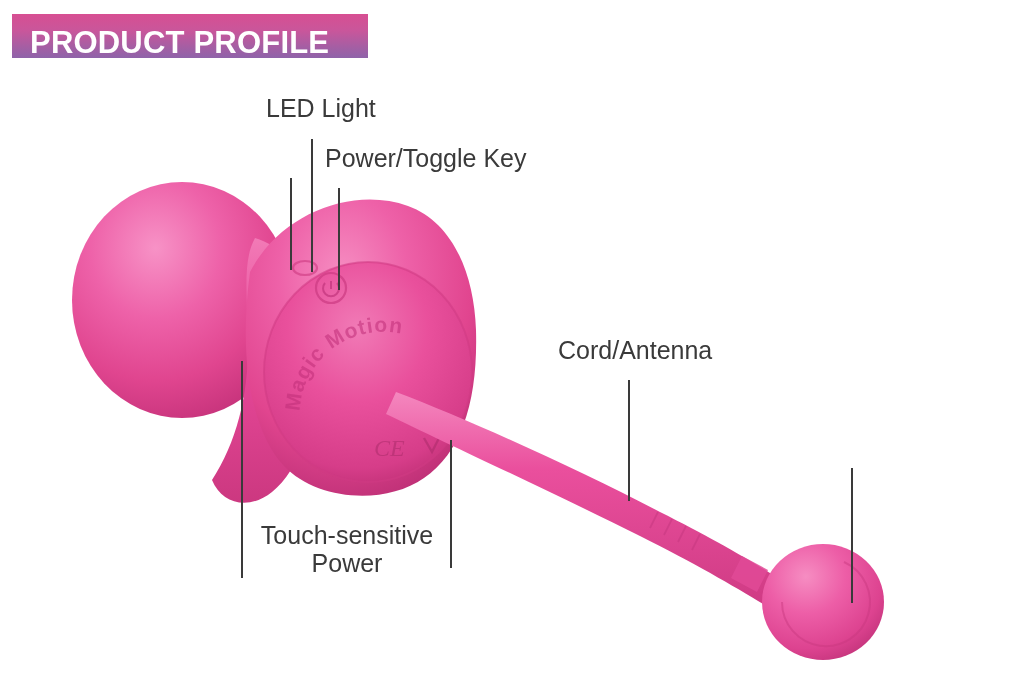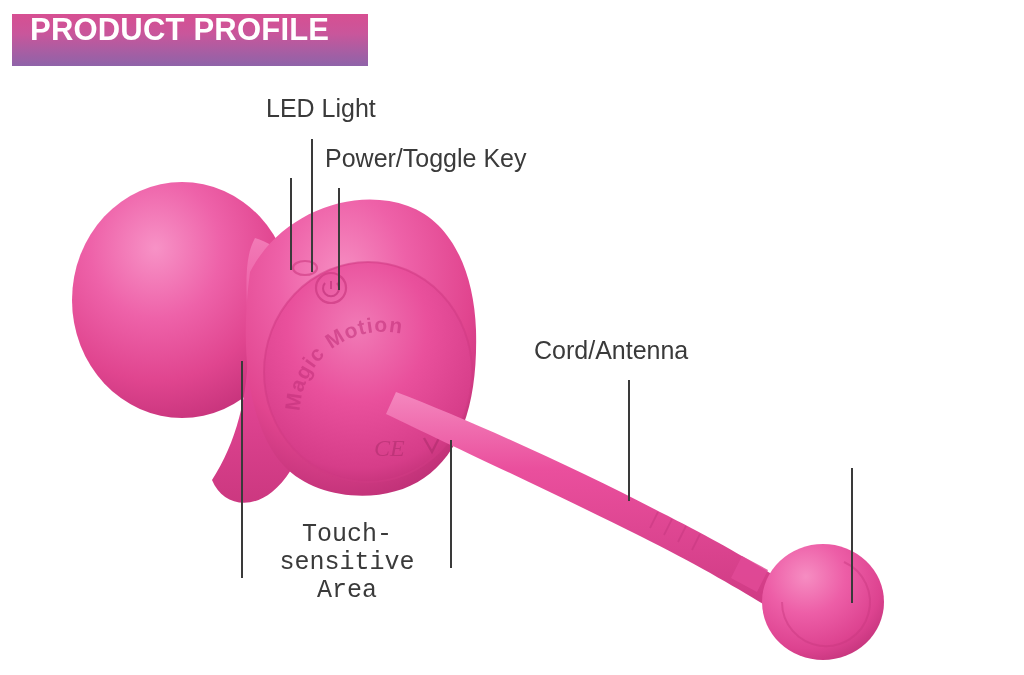--- a/index.html
+++ b/index.html
@@ -21,24 +21,24 @@
     width: 1024px;
     height: 675px;
   }
 
   
   #title-banner {
     position: absolute;
     left: 12px;
     top: 14px;
     width: 356px;
-    height: 52px;
+    height: 44px;
     background: linear-gradient(180deg, #d74f92 0%, #c9569b 38%, #a25fa4 78%, #8f63a9 100%);
     display: flex;
-    align-items: flex-start;
+    align-items: flex-end;
     box-sizing: border-box;
     padding-left: 18px;
   }
   #title-text {
     color: #ffffff;
     font-size: 31px;
     font-weight: bold;
     letter-spacing: 0.2px;
     line-height: 1;
     white-space: nowrap;
@@ -173,26 +173,26 @@
 
   <div id="title-banner">
     <span id="title-text">PRODUCT PROFILE</span>
   </div>
 
 
   <div class="callout" style="left:325px; top:145px;">Power/Toggle Key</div>
 
   <div class="callout" style="left:266px; top:95px;">LED Light</div>
 
-  <div class="callout two-line" style="left:252px; top:521px; width:190px;font-family:Liberation Mono, monospace;">
+  <div class="callout two-line" style="left:252px; top:521px; width:190px;">
     <span>Touch-sensitive</span><br>
-    <span>Area</span>
+    <span>Power</span>
   </div>
 
-  <div class="callout" style="left:534px; top:337px;text-align:center;">Cord/Antenna</div>
+  <div class="callout" style="left:558px; top:337px;text-align:center;">Cord/Antenna</div>
 
 
   <div class="leader" style="left:290px; top:178px; height:92px;"></div>
 
   <div class="leader" style="left:311px; top:139px; height:133px;"></div>
 
   <div class="leader" style="left:338px; top:188px; height:102px;"></div>
 
   <div class="leader" style="left:241px; top:361px; height:217px;"></div>
 

